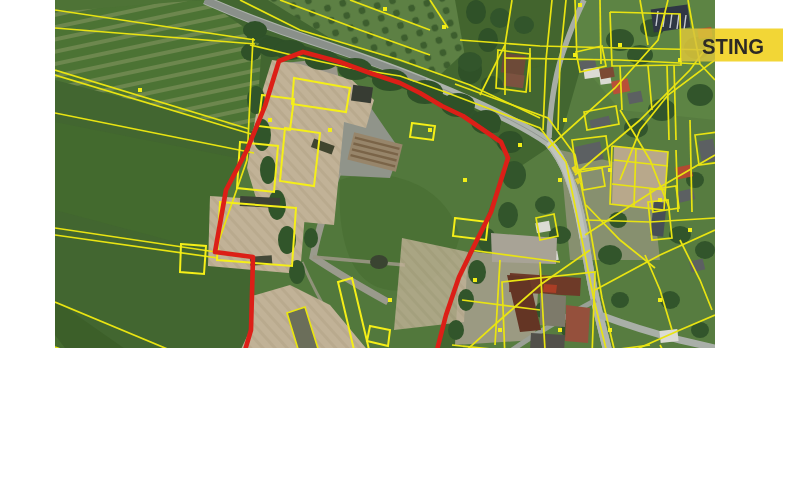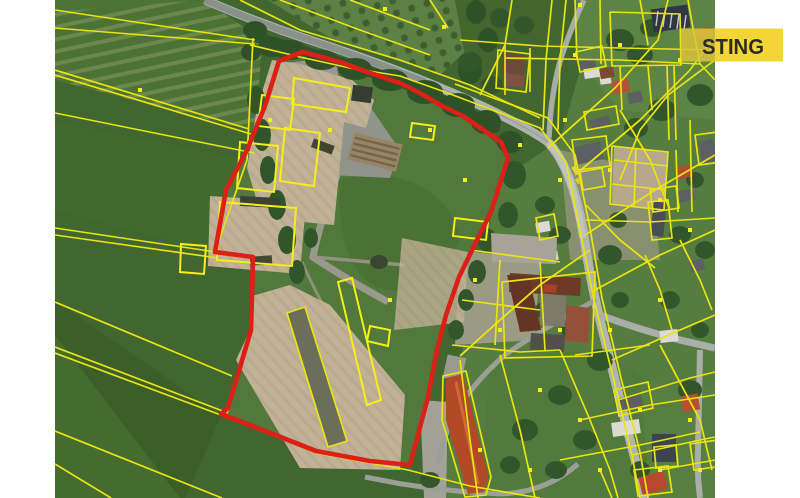--- a/index.html
+++ b/index.html
@@ -1,16 +1,16 @@
 <!DOCTYPE html>
 <html><head>
 <meta charset="utf-8">
 <style>
 html,body{margin:0;padding:0;background:#ffffff;}
-#page{position:relative;width:800px;height:498px;overflow:hidden;background:#fdba74;font-family:"Liberation Sans",sans-serif;}
+#page{position:relative;width:800px;height:348px;overflow:hidden;background:#fdba74;font-family:"Liberation Sans",sans-serif;}
 svg{display:block;}
 </style>
 </head>
 <body>
 <div id="page">
 <svg width="800" height="498" viewBox="0 0 800 498">
 <defs>
 <clipPath id="photo">
           <rect x="55" y="0" width="660" height="498"></rect>
         </clipPath>

